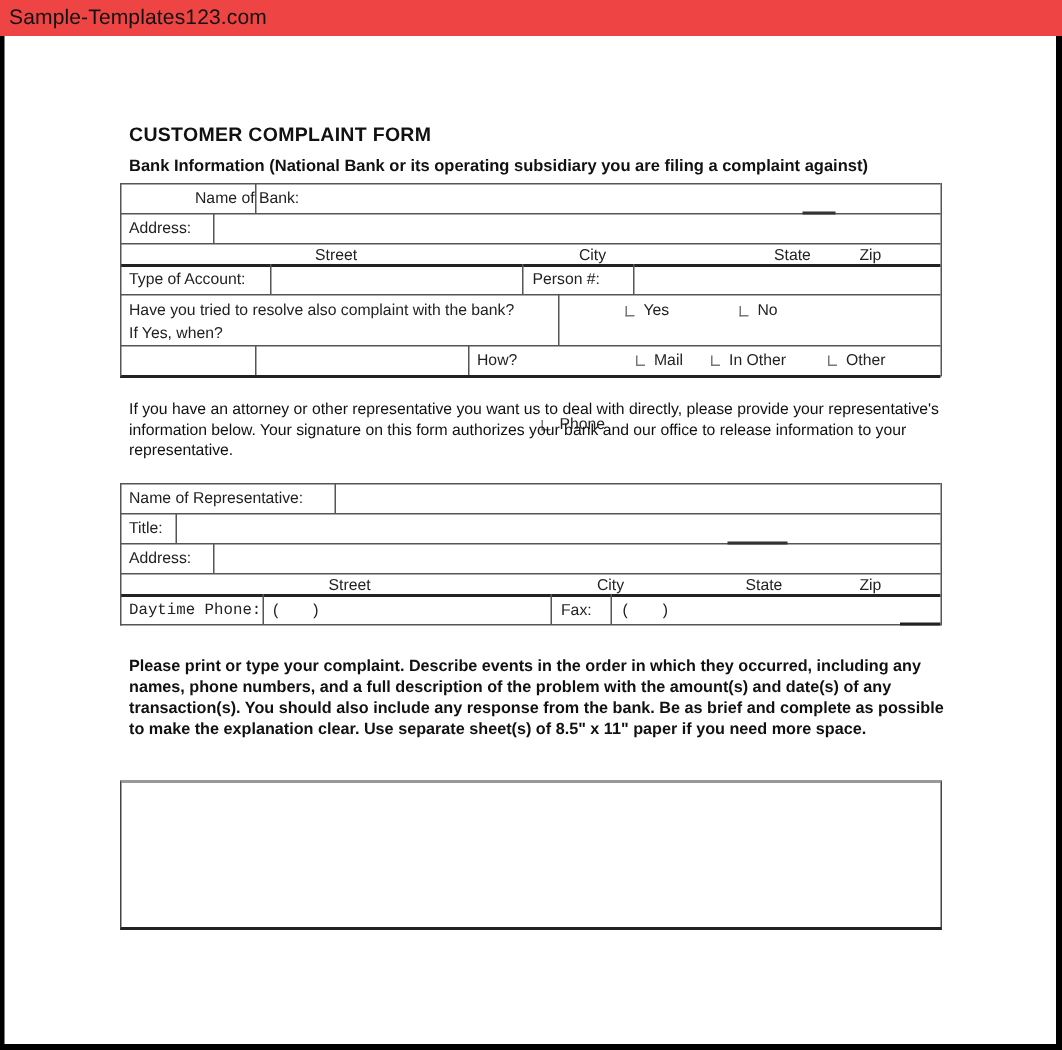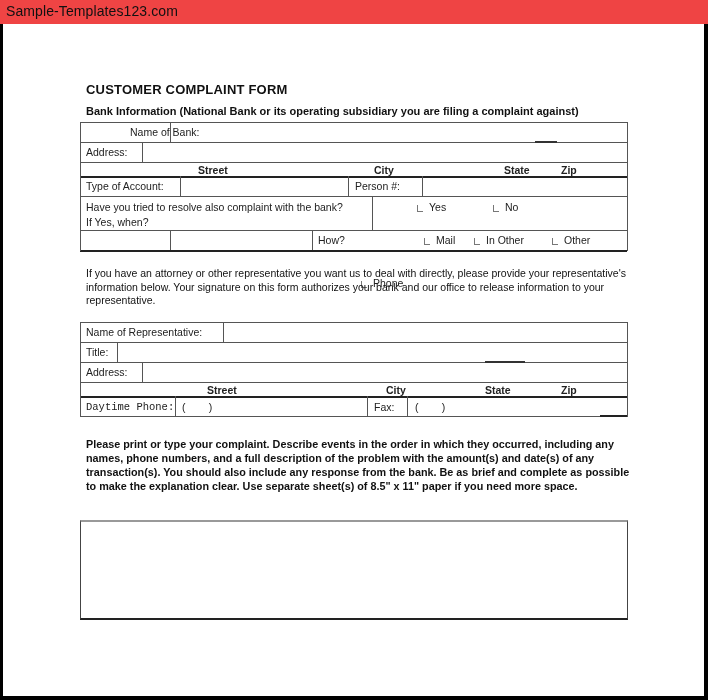--- a/index.html
+++ b/index.html
@@ -22,21 +22,21 @@
   }
   .abs { position:absolute; }
   .title { left:86px; top:82px; font-size:13px; font-weight:bold; letter-spacing:0.2px; }
   .subtitle { left:86px; top:105px; font-size:11px; font-weight:bold; }
   .para { font-size:10.5px; line-height:13.5px; }
   .para.bold { font-weight:bold; font-size:10.8px; line-height:14px; }
   .hl { position:absolute; height:0; border-top:1px solid #555; }
   .hl.dark { border-top:2px solid #222; }
   .vl { position:absolute; width:0; border-left:1px solid #555; }
   .lbl { position:absolute; font-size:10.5px; color:#222; white-space:nowrap; }
-  .hdr { position:absolute; font-size:10.5px; font-weight:bold; color:#222; }
+  .hdr { position:absolute; font-size:10.5px; font-weight:normal; color:#222;margin-left:12px; }
   .cb {
     display:inline-block; width:5px; height:6px; border-left:1px solid #777;
     border-bottom:1px solid #777; margin-right:6px; vertical-align:-1px;
   }
   .inputcell { position:absolute; background:transparent; border:none; }
   .complaint-box {
     position:absolute; left:80px; top:520px; width:546px; height:96px;
     border-left:1px solid #444; border-right:1px solid #444;
     border-top:2px solid #999; border-bottom:2px solid #222;
   }

